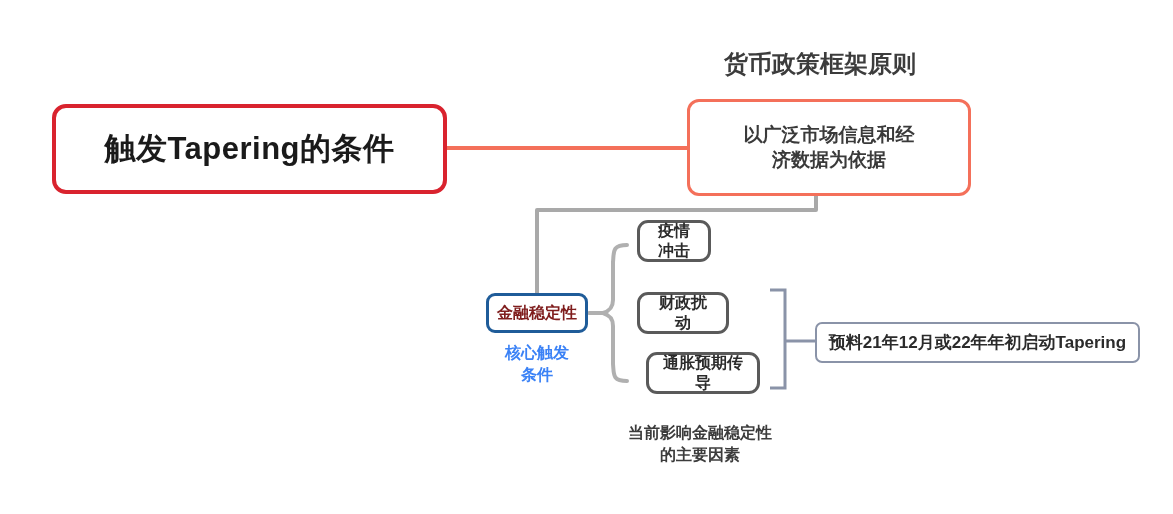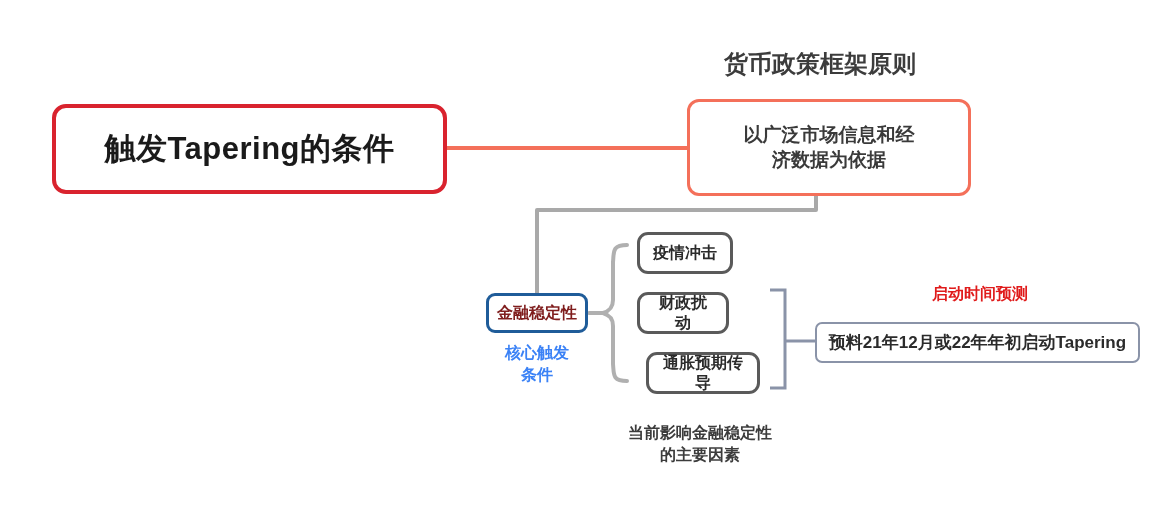--- a/index.html
+++ b/index.html
@@ -71,21 +71,21 @@
   
   .factor {
     border: 3px solid #5A5A5A;
     border-radius: 11px;
     font-size: 16px;
     font-weight: bold;
     color: #2b2b2b;
     height: 42px;
     padding: 0 12px;
   }
-  #node-factor-0 { left: 637px; top: 232px; width: 96px; }
+  #node-factor-0 { left: 637px; top: 220px; width: 74px; }
   #node-factor-1 { left: 637px; top: 292px; width: 92px; }
   #node-factor-2 { left: 646px; top: 352px; width: 114px; }
   
   #node-prediction {
     left: 815px;
     top: 322px;
     width: 325px;
     height: 41px;
     border: 2px solid #8A93A8;
     border-radius: 7px;
@@ -182,15 +182,14 @@
   <div class="node" id="node-prediction">预料21年12月或22年年初启动Tapering</div>
 
   <div class="caption" id="caption-policy-title">货币政策框架原则</div>
 
   <div class="caption" id="caption-core-trigger">核心触发
 条件</div>
 
   <div class="caption" id="caption-factors">当前影响金融稳定性
 的主要因素</div>
 
-  <div class="caption" id="caption-timing">启动时间预测</div>
 
 </div>
 
 </body></html>

